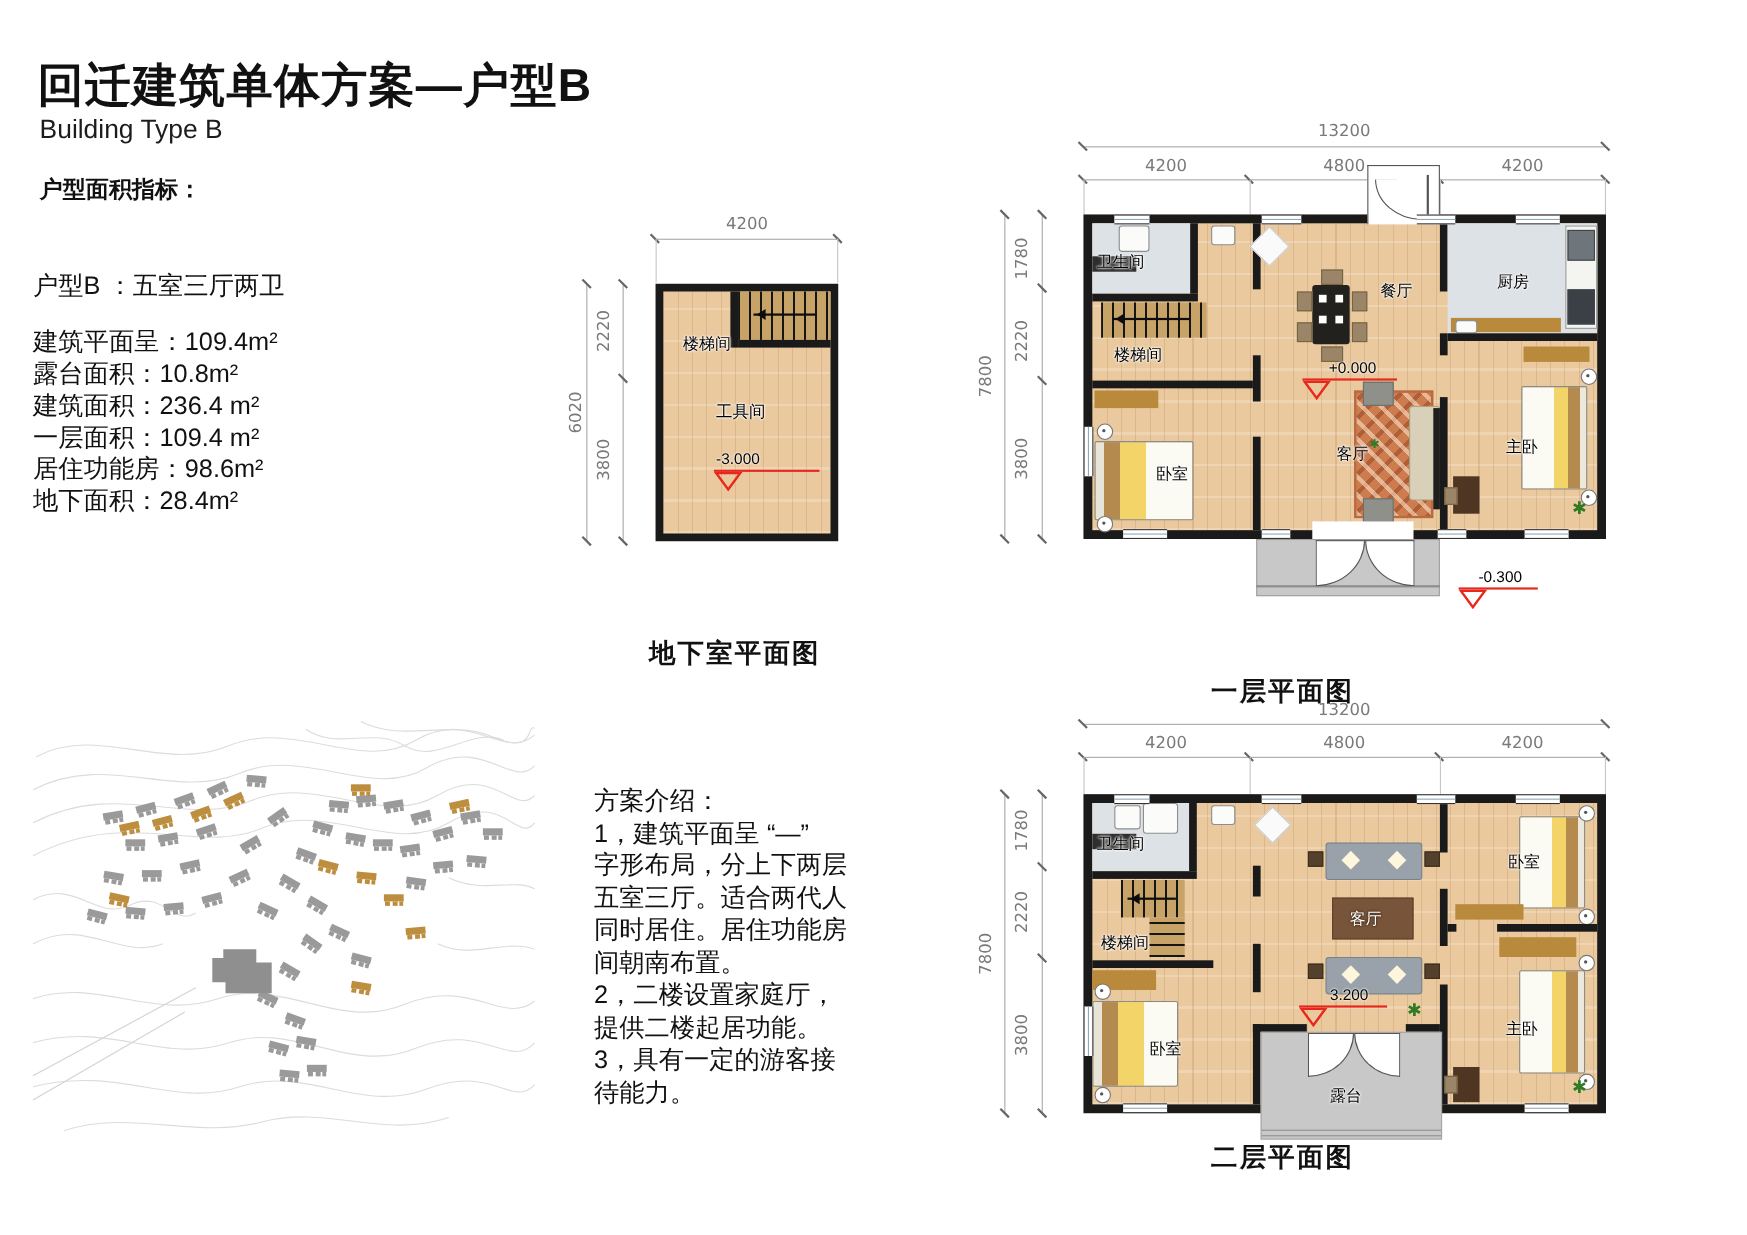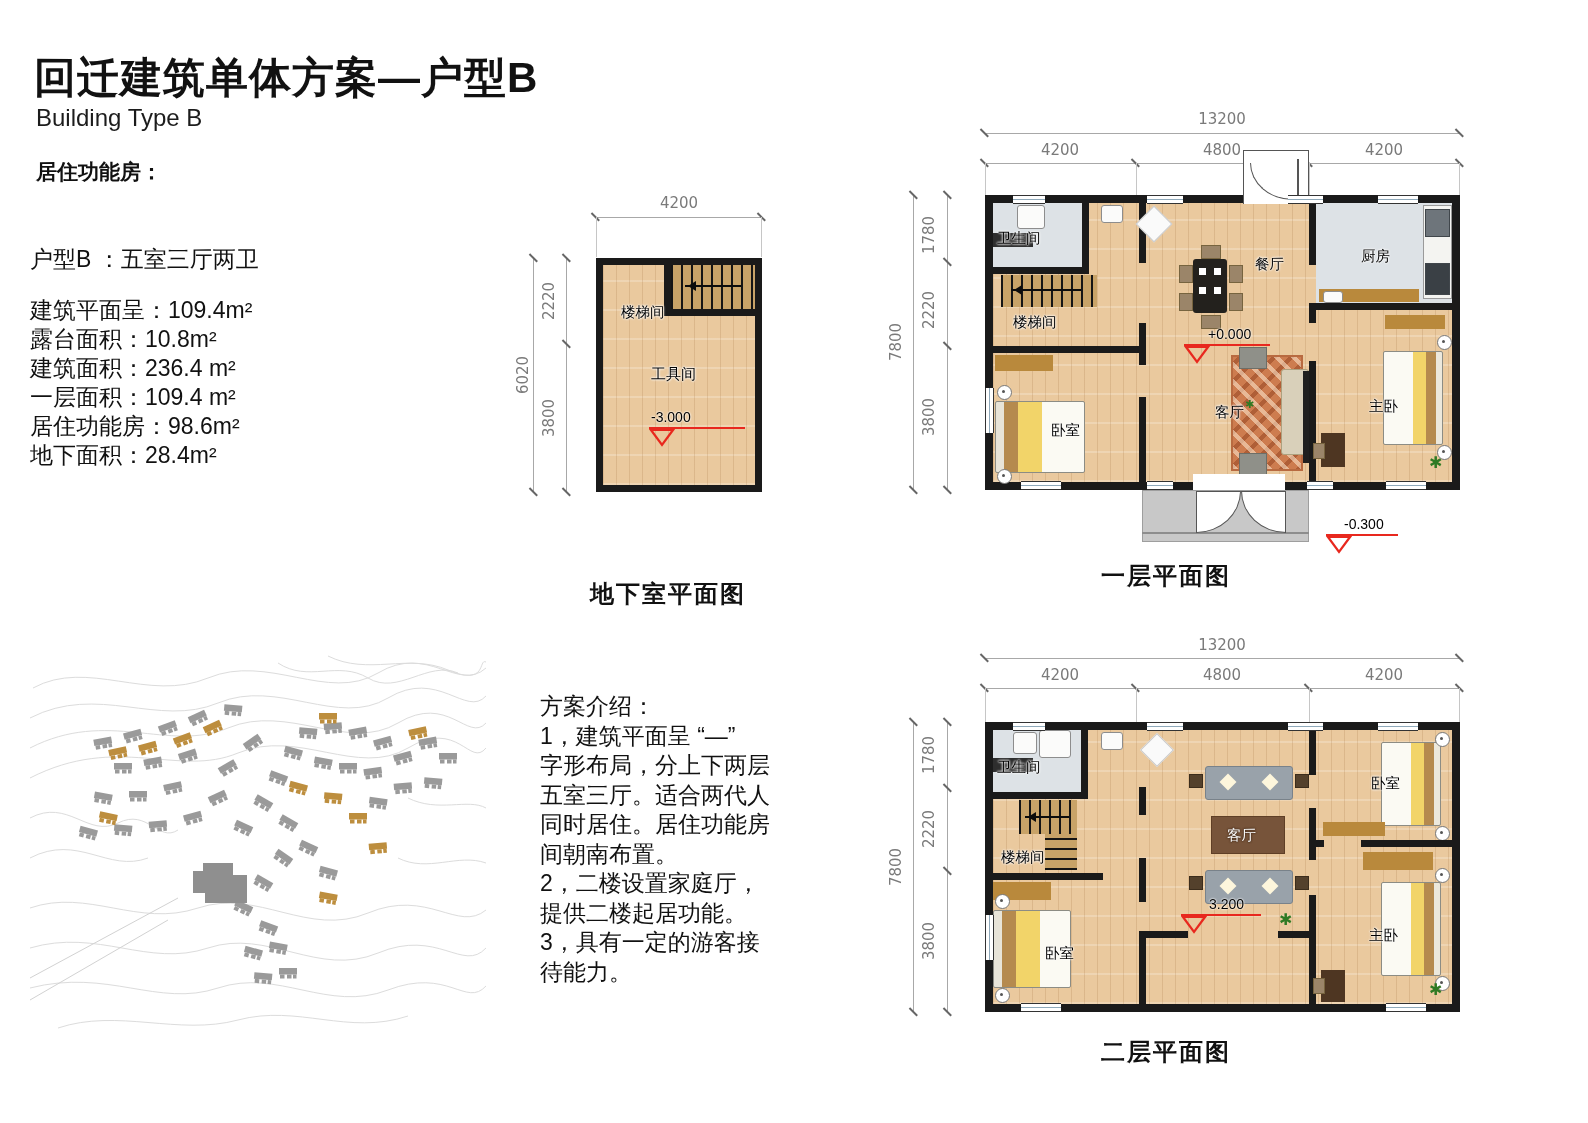--- a/index.html
+++ b/index.html
@@ -6,21 +6,21 @@
   body{width:1588px;height:1123px;position:relative;background:#fff;overflow:hidden;
        font-family:"Liberation Sans","DejaVu Sans",sans-serif;color:#111}
   .abs{position:absolute}
   
   .title{position:absolute;left:34px;top:50px;font-size:42px;font-weight:bold;letter-spacing:1px}
   .subtitle{position:absolute;left:36px;top:104px;font-size:24px;color:#1c1c1c}
   .section-label{position:absolute;left:36px;top:158px;font-size:21px;font-weight:bold}
   .type-line{position:absolute;left:30px;top:244px;font-size:23px}
   .area-list{position:absolute;left:30px;top:296px;font-size:23px;line-height:29px}
   .area-list span{display:block}
-  .intro{position:absolute;left:540px;top:692px;width:285px;font-size:23px;line-height:29.5px;white-space:pre-line}
+  .intro{position:absolute;left:540px;top:713px;width:285px;font-size:23px;line-height:29.5px;white-space:pre-line}
   .caption{position:absolute;font-size:24px;font-weight:bold;text-align:center;width:200px;letter-spacing:2px}
   
   .plan{position:absolute;border:8px solid var(--wall,#1a1a1a);box-sizing:content-box;
         background-color:var(--wood,#eac99e);
         background-image:repeating-linear-gradient(90deg,rgba(150,100,50,.18) 0 1px,rgba(0,0,0,0) 1px 13px),
                          repeating-linear-gradient(0deg,rgba(255,255,255,.22) 0 2px,rgba(0,0,0,0) 2px 29px)}
   .plan.b7{border-width:7px}
   .wall{position:absolute;background:var(--wall,#1a1a1a)}
   .tile{position:absolute;background:var(--tile,#dde2e6)}
   .room-label{position:absolute;font-size:14.5px;color:#000;white-space:nowrap;
@@ -84,21 +84,21 @@
   
   .level{position:absolute;font-size:14px;color:#000;white-space:nowrap;z-index:7;text-shadow:0 0 2px #fff,0 0 2px #fff}
   .rline{position:absolute;height:2px;background:var(--accent_red,#e8281e);z-index:7}
   .rtri{position:absolute;z-index:7}
 </style>
 </head>
 <body>
 
 <div class="title">回迁建筑单体方案—户型B</div>
 <div class="subtitle">Building Type B</div>
-<div class="section-label">居住功能房：</div>
+<div class="section-label">户型面积指标：</div>
 
 <div class="type-line">户型B ：五室三厅两卫</div>
 <div class="area-list">
   <span>建筑平面呈：109.4m²</span>
   <span>露台面积：10.8m²</span>
   <span>建筑面积：236.4 m²</span>
   <span>一层面积：109.4 m²</span>
   <span>居住功能房：98.6m²</span>
   <span>地下面积：28.4m²</span>
 </div>
@@ -362,21 +362,21 @@
 <div class="porch" style="left:1142px;top:490px;width:165px;height:50px">
   <div class="leaf-l" style="left:53px;top:0;width:45px;height:42px"></div>
   <div class="leaf-r" style="left:98px;top:0;width:45px;height:42px"></div>
 </div>
 
 <span class="level" style="left:1344px;top:516px">-0.300</span>
 <div class="rline" style="left:1326px;top:534px;width:72px"></div>
 <svg class="rtri" style="left:1326px;top:536px" width="26" height="18" viewBox="0 0 26 18">
   <polygon points="2,1 24,1 13,16" fill="none" stroke="#e8281e" stroke-width="2.2"></polygon>
 </svg>
-<div class="caption" style="left:1066px;top:560px">一层平面图</div>
+<div class="caption" style="left:1066px;top:612px">一层平面图</div>
 
 <div>
   <span class="dim-text" style="left:1182px;top:636px">13200</span>
   <div class="dl" style="left:985px;top:658px;width:475px;height:1px"></div>
   <div class="t" style="left:979px;top:657px"></div>
   <div class="t" style="left:1454px;top:657px"></div>
   <span class="dim-text" style="left:1020px;top:666px">4200</span>
   <span class="dim-text" style="left:1182px;top:666px">4800</span>
   <span class="dim-text" style="left:1344px;top:666px">4200</span>
   <div class="dl" style="left:985px;top:688px;width:475px;height:1px"></div>
@@ -441,20 +441,25 @@
 
   <span class="level" style="left:216px;top:166px">3.200</span>
   <div class="rline" style="left:188px;top:184px;width:80px"></div>
   <svg class="rtri" style="left:188px;top:186px" width="26" height="18" viewBox="0 0 26 18">
     <polygon points="2,1 24,1 13,16" fill="none" stroke="#e8281e" stroke-width="2.2"></polygon>
   </svg>
   <span class="plant" style="left:286px;top:182px">✱</span>
 
   <div class="wall" style="left:146px;top:201px;width:49px;height:7px"></div>
   <div class="wall" style="left:285px;top:201px;width:31px;height:7px"></div>
+  <div class="terr" style="left:153px;top:208px;width:163px;height:96px">
+    <div class="leaf-l" style="left:42px;top:0;width:42px;height:40px"></div>
+    <div class="leaf-r" style="left:84px;top:0;width:42px;height:40px"></div>
+    <span class="room-label" style="left:62px;top:48px">露台</span>
+  </div>
 
   <div class="wall" style="left:316px;top:0;width:7px;height:45px"></div>
   <div class="wall" style="left:316px;top:78px;width:7px;height:52px"></div>
   <div class="wall" style="left:316px;top:165px;width:7px;height:109px"></div>
 
   <div class="bed-vr" style="left:388px;top:12px;width:58px;height:82px"></div>
   <div class="nstand" style="left:442px;top:2px"></div>
   <div class="nstand" style="left:442px;top:96px"></div>
   <div class="wrd" style="left:330px;top:92px;width:62px;height:14px"></div>
   <span class="room-label" style="left:378px;top:44px">卧室</span>

